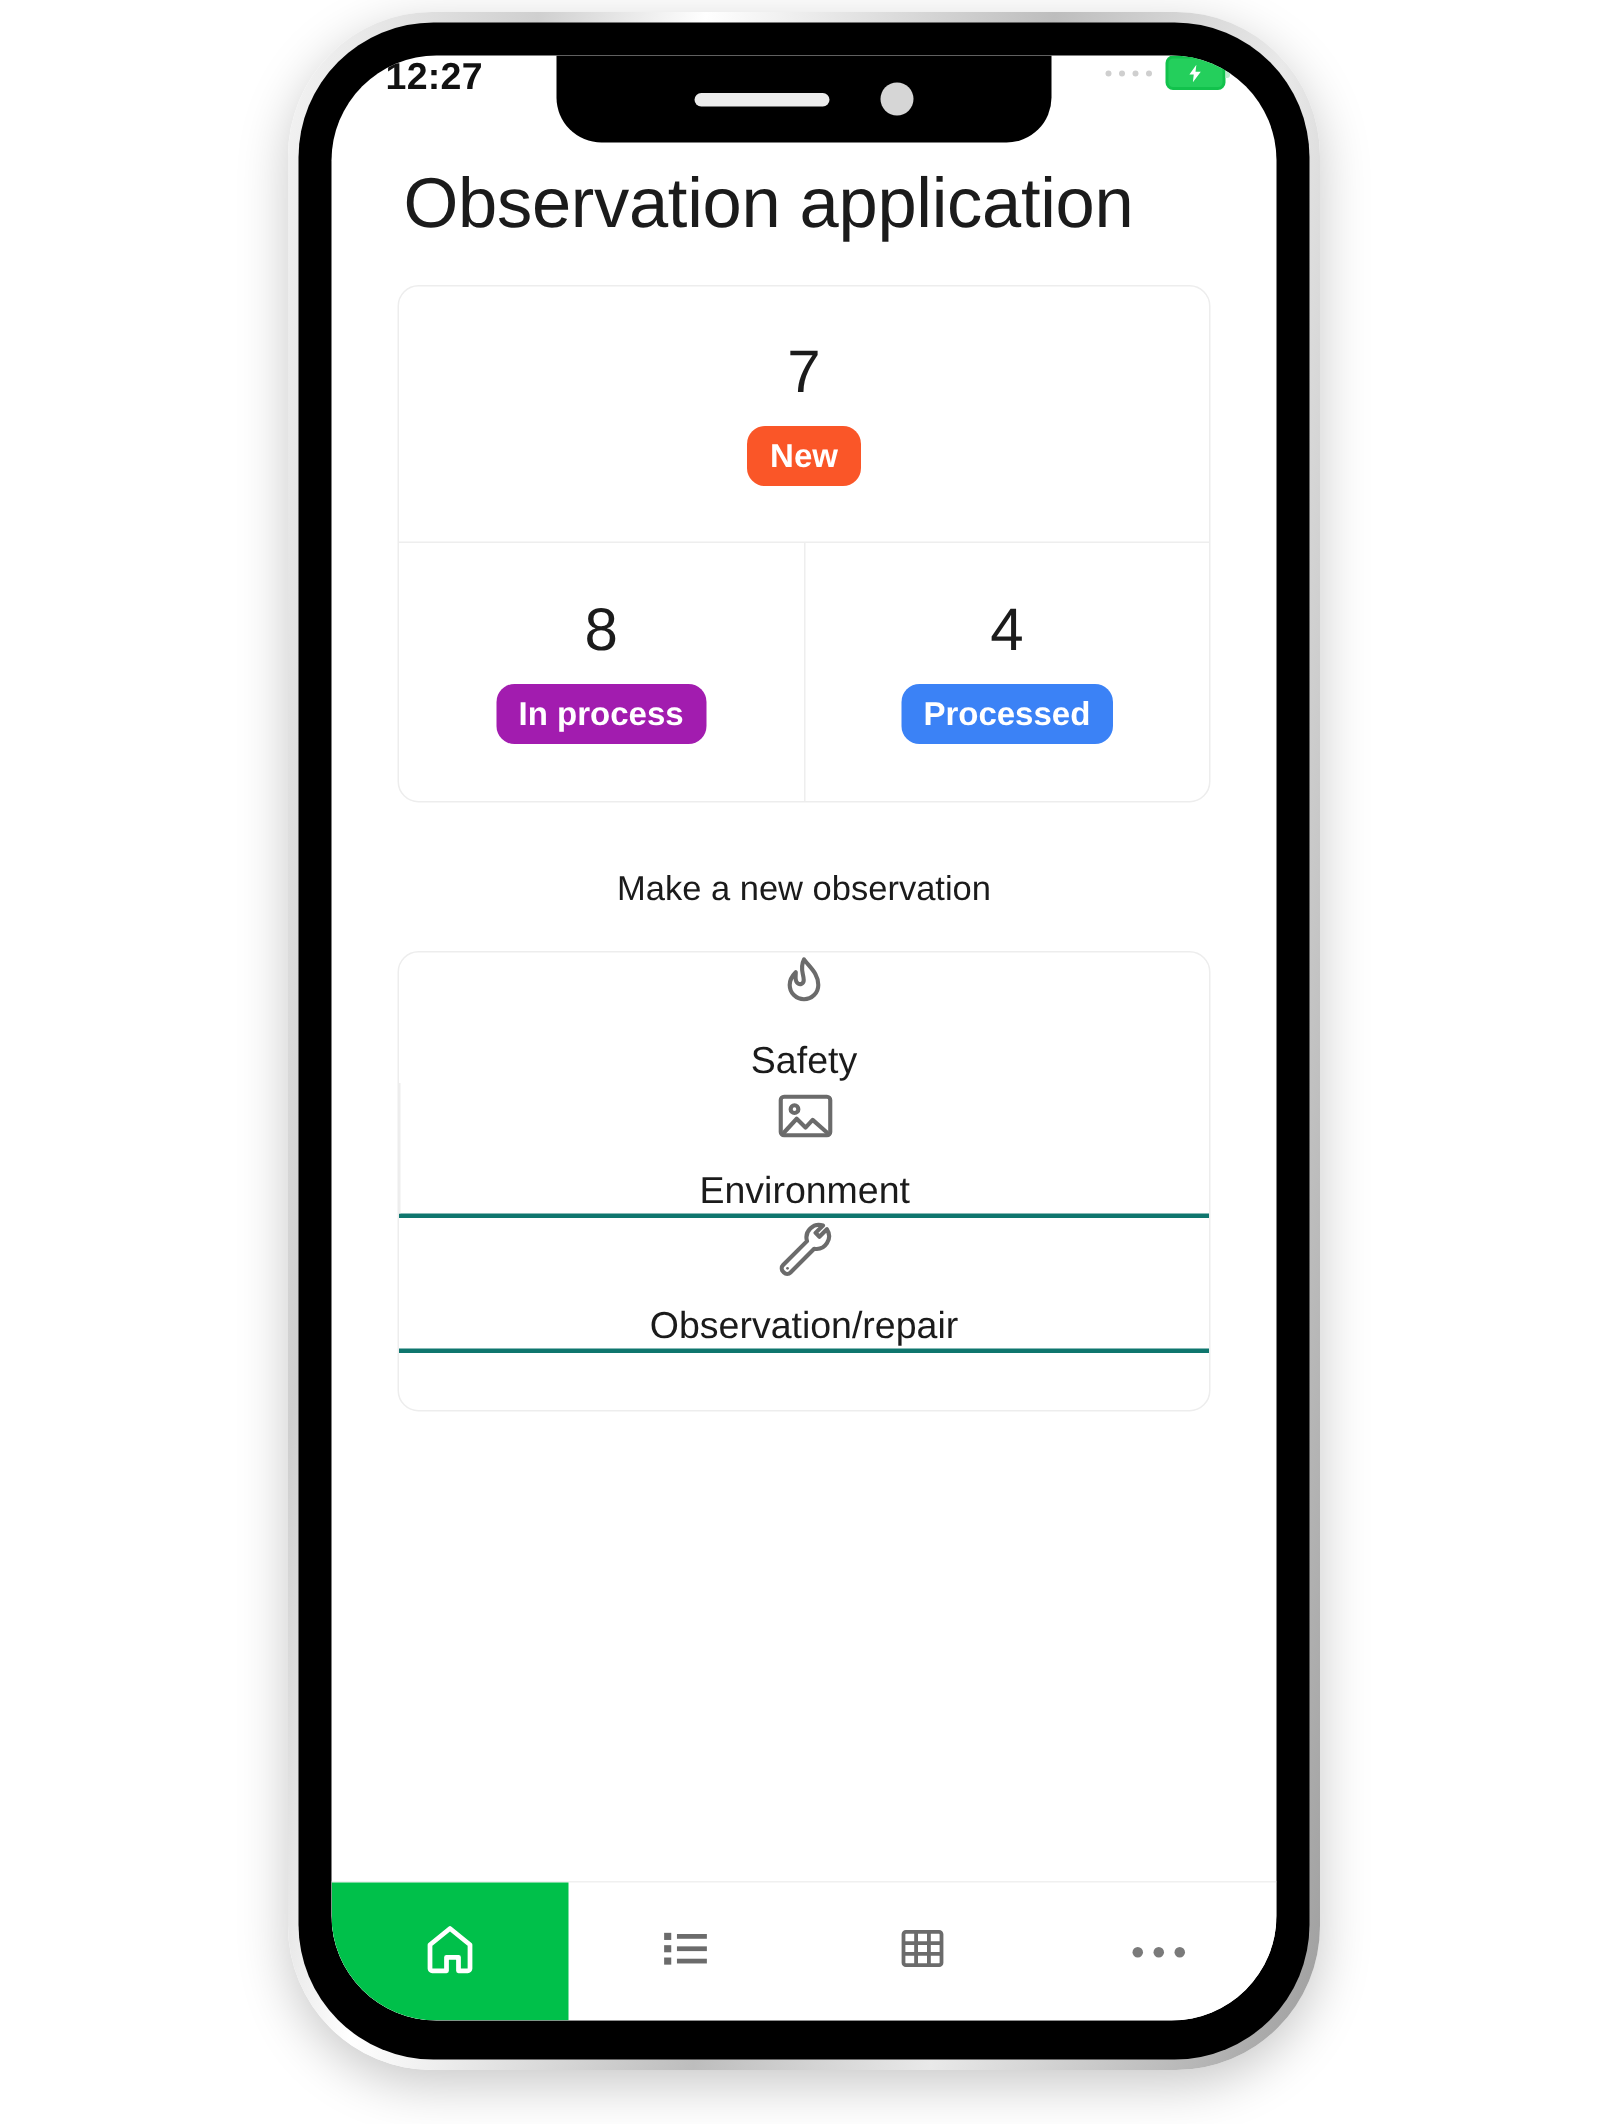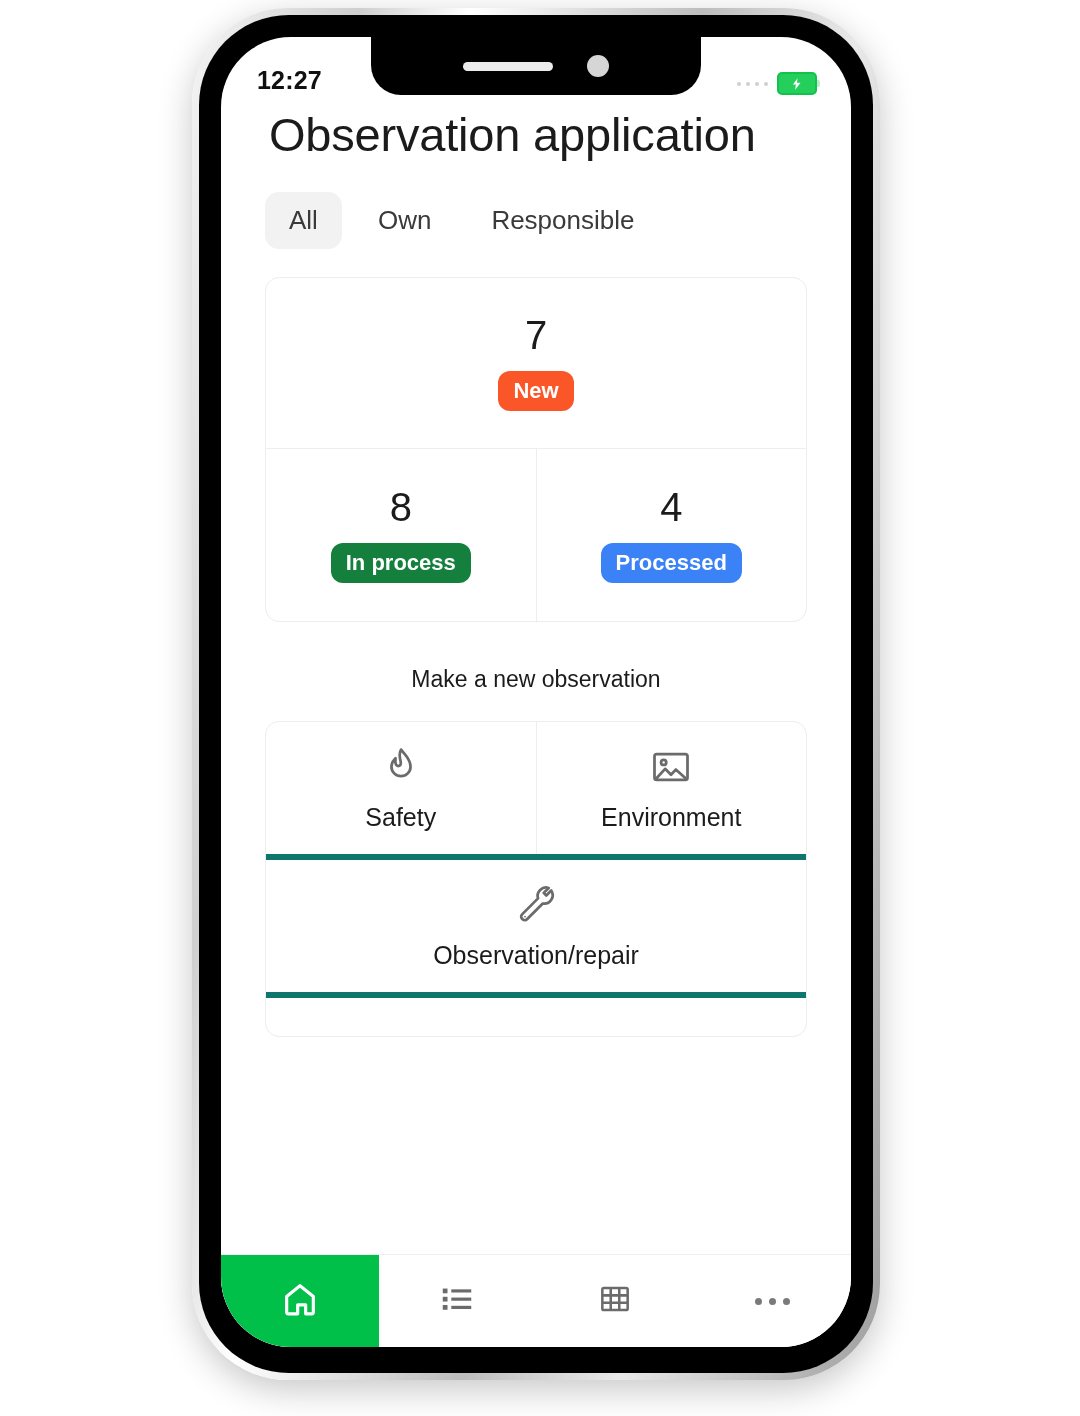--- a/index.html
+++ b/index.html
@@ -33,21 +33,21 @@
     width:330px;height:58px;background:#000;
     border-bottom-left-radius:30px;border-bottom-right-radius:30px;
     z-index:40;display:flex;align-items:center;justify-content:center;gap:34px;
   }
   #speaker-slit{width:90px;height:9px;border-radius:6px;background:#ececec;}
   #front-camera{width:22px;height:22px;border-radius:50%;background:#d6d6d6;}
 
   
   #status-bar{
     position:relative;z-index:45;height:58px;
-    display:flex;align-items:flex-end;justify-content:space-between;
+    display:flex;align-items:flex-start;justify-content:space-between;
     padding:0 34px 0 36px;box-sizing:border-box;
   }
   #status-time{font-size:25px;font-weight:bold;color:#111;letter-spacing:.2px;}
   #status-right{display:flex;align-items:center;gap:9px;}
   #signal-dots{display:flex;gap:5px;align-items:center;}
   #signal-dots i{display:block;width:4px;height:4px;border-radius:50%;background:#cfcfcf;}
   #battery{
     position:relative;width:36px;height:19px;border-radius:5px;
     border:2px solid #12c24c;background:#24cf5c;
     display:flex;align-items:center;justify-content:center;
@@ -99,21 +99,21 @@
   }
 
   
   #section-heading{
     text-align:center;font-size:23px;font-weight:300;color:#1b1b1b;
     margin-top:44px;
   }
 
   
   #action-card{margin-top:28px;}
-  .action-row{display:flex;border-bottom:6px solid #0f766e;}
+  .action-row{display:flex;border-bottom:3px solid #0f766e;flex-direction:column;}
   .action-cell{
     flex:1;height:132px;display:flex;flex-direction:column;
     align-items:center;justify-content:center;gap:14px;
   }
   .action-cell + .action-cell{border-left:1px solid #eeeeee;}
   .action-label{font-size:25px;color:#1b1b1b;}
   .action-icon svg{display:block;}
   #action-filler{height:38px;}
 
   
@@ -154,35 +154,30 @@
                 <path d="M13 2L5 13h5l-1 9 9-12h-6l1-8z" fill="#ffffff"></path>
               </svg>
         </span>
       </span>
     </div>
 
     <div id="content">
 
       <div id="page-title">Observation application</div>
 
-      <div id="filter-tabs">
-        <div class="tab active">All</div>
-        <div class="tab">Own</div>
-        <div class="tab">Responsible</div>
-      </div>
 
       <div class="card" id="stats-card">
         <div id="stats-top">
           <div class="stat-count">7</div>
           <div class="stat-badge" style="background:#fa5628">New</div>
         </div>
         <div id="stats-bottom">
           <div class="stat-cell">
             <div class="stat-count">8</div>
-            <div class="stat-badge" style="background:#15803d">In process</div>
+            <div class="stat-badge" style="background:#a21caf">In process</div>
           </div>
           <div class="stat-cell">
             <div class="stat-count">4</div>
             <div class="stat-badge" style="background:#3b82f6">Processed</div>
           </div>
         </div>
       </div>
 
       <div id="section-heading">Make a new observation</div>
 

